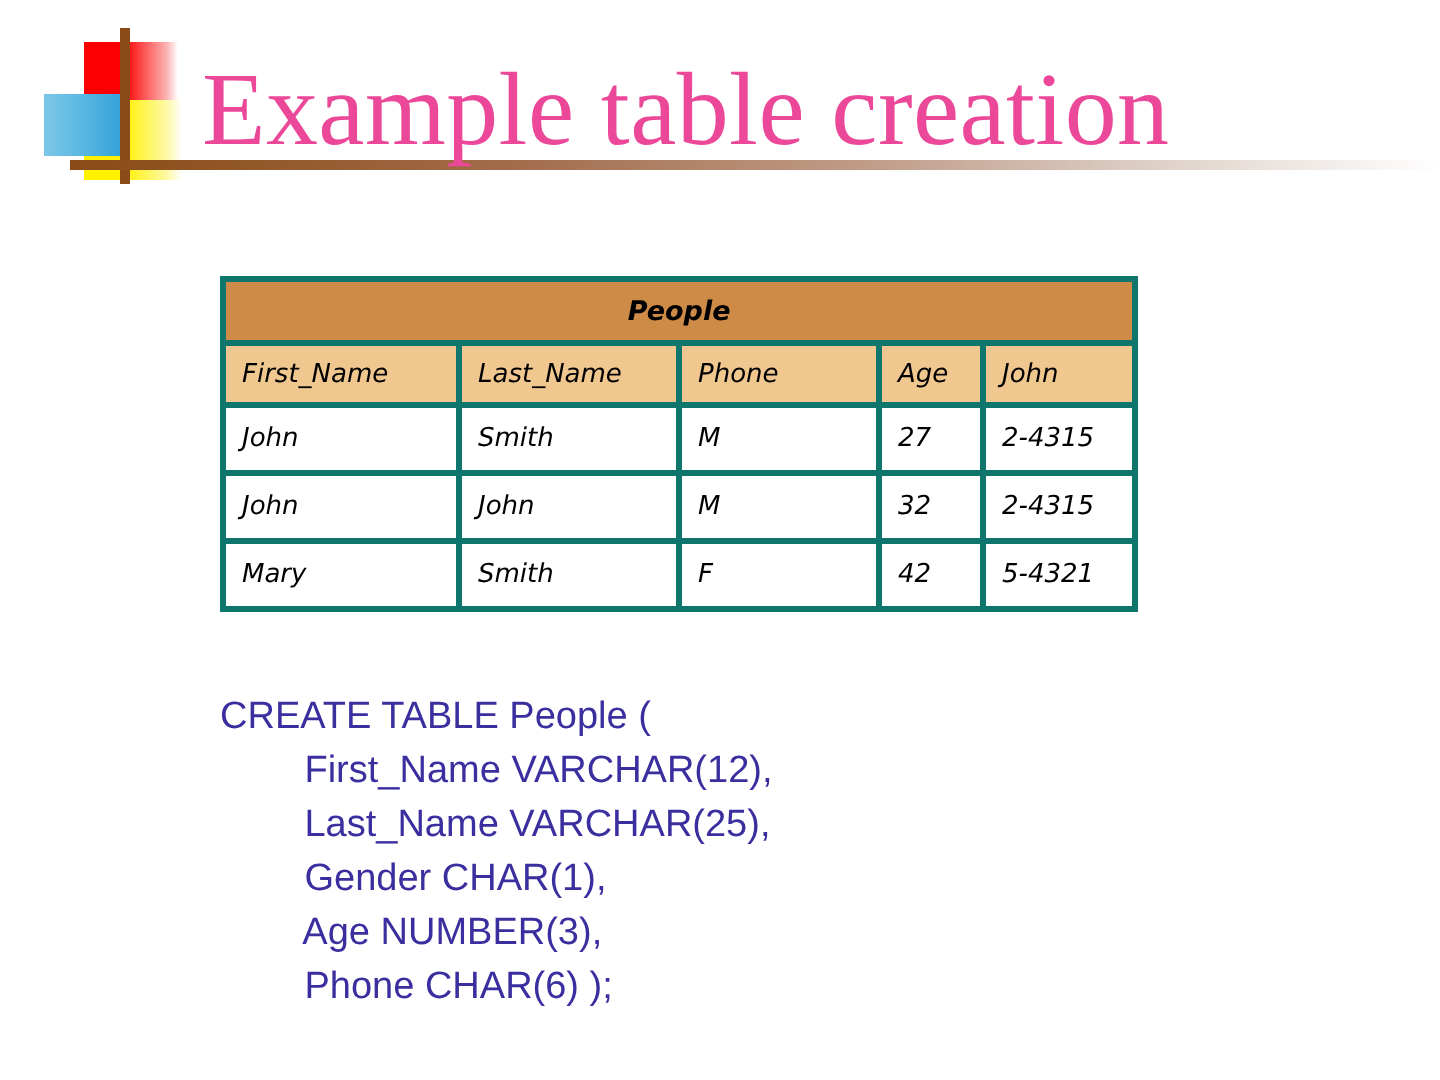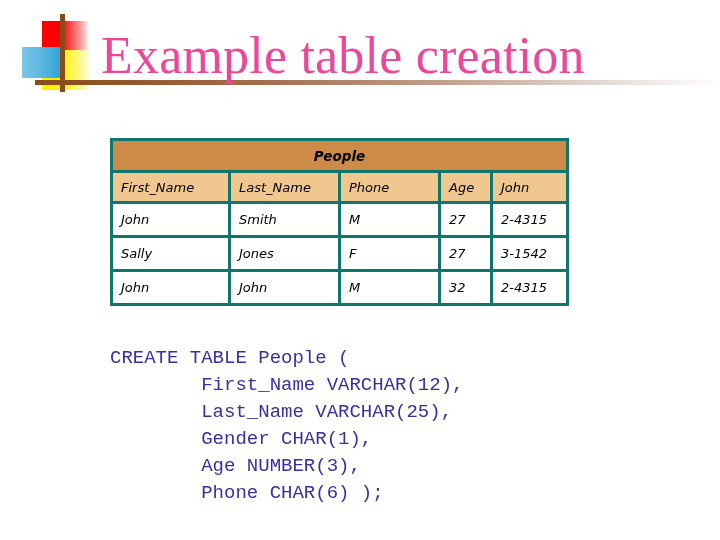--- a/index.html
+++ b/index.html
@@ -118,21 +118,21 @@
   .col-last   { width: 110px; }
   .col-gender { width: 100px; }
   .col-age    { width: 52px; }
   .col-phone  { width: 76px; }
 
   
   #sql-block {
     position: absolute;
     left: 110px;
     top: 345px;
-    font-family: Liberation Mono, monospace;
+    font-family: Liberation Sans, sans-serif;
     font-size: 19px;
     line-height: 27px;
     color: #3b2fa0;
     white-space: pre;
   }
 </style>
 </head>
 <body>
 
 <div id="slide-decoration">
@@ -167,32 +167,32 @@
   </thead>
   <tbody>
     <tr>
       <td>John</td>
       <td>Smith</td>
       <td>M</td>
       <td>27</td>
       <td>2-4315</td>
     </tr>
     <tr>
-      <td>Sally</td>
-      <td>Jones</td>
-      <td>F</td>
-      <td>27</td>
-      <td>3-1542</td>
-    </tr>
-    <tr>
       <td>John</td>
       <td>John</td>
       <td>M</td>
       <td>32</td>
       <td>2-4315</td>
+    </tr>
+    <tr>
+      <td>Mary</td>
+      <td>Smith</td>
+      <td>F</td>
+      <td>42</td>
+      <td>5-4321</td>
     </tr>
   </tbody>
 </table>
 
 <div id="sql-block">CREATE TABLE People (
         First_Name VARCHAR(12),
         Last_Name VARCHAR(25),
         Gender CHAR(1),
         Age NUMBER(3),
         Phone CHAR(6) );</div>

